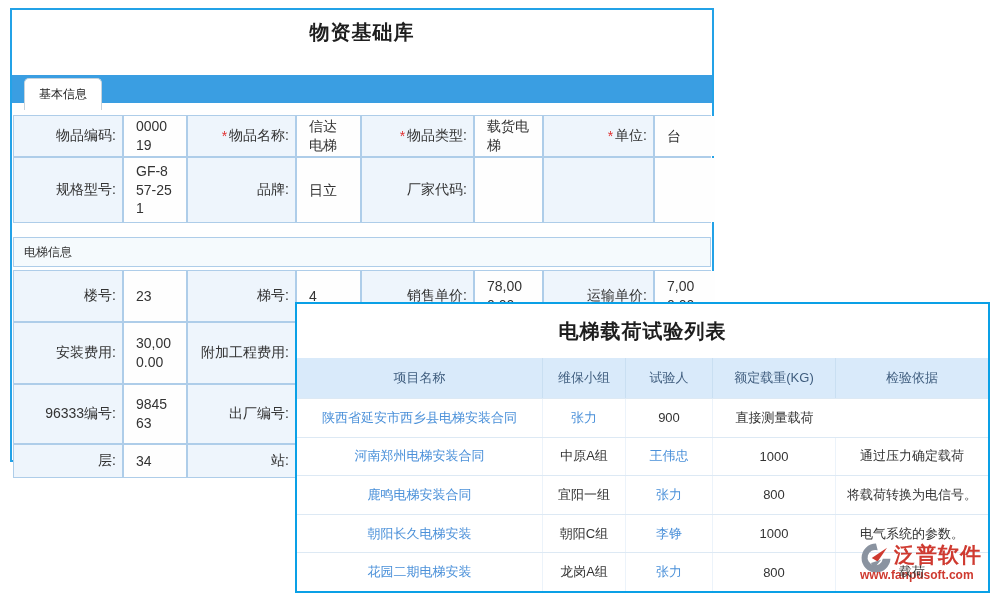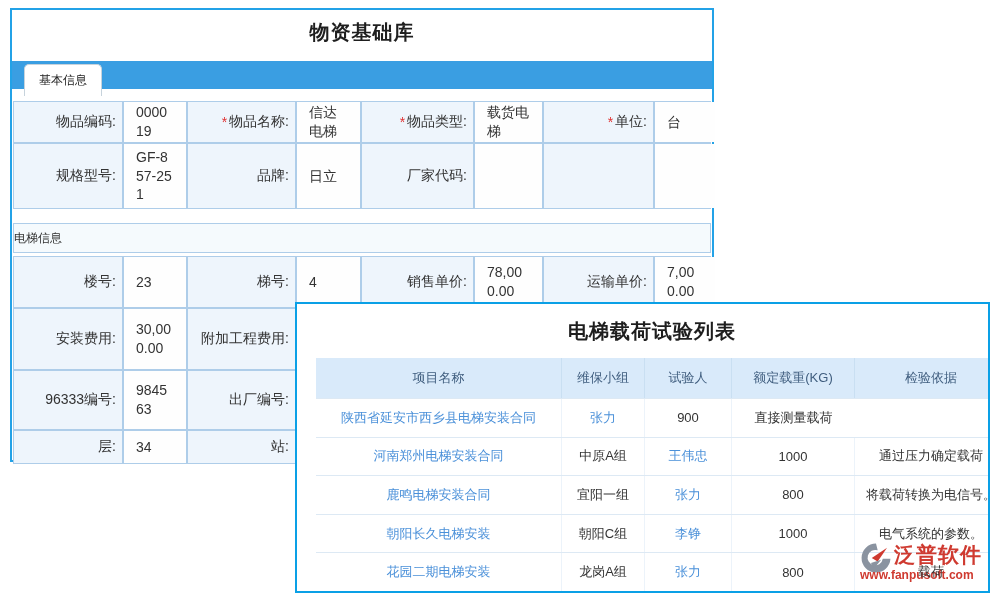--- a/index.html
+++ b/index.html
@@ -5,42 +5,42 @@
   * { margin:0; padding:0; box-sizing:border-box; }
   html,body { width:1000px; height:600px; background:#ffffff;
     font-family:"Liberation Sans","DejaVu Sans",sans-serif; overflow:hidden; }
   .page { position:relative; width:1000px; height:448px; background:#fff; }
 
   
   .main-win { position:absolute; left:10px; top:8px; width:704px; height:454px;
     border:2px solid #23a2e7; background:#fff; }
   .win-title { height:44px; display:flex; align-items:center; justify-content:center;
     font-size:20px; font-weight:bold; color:#1e1e1e; letter-spacing:1px; }
-  .tabbar { position:relative; margin-top:7px; height:28px; background:#3a9ee2; }
+  .tabbar { position:relative; margin-top:21px; height:28px; background:#3a9ee2; }
   .tab { position:absolute; left:12px; top:3px; height:32px; line-height:30px;
     background:#fff; border:1px solid #c7d3dc; border-bottom:none;
     border-radius:5px 5px 0 0; padding:0 14px; font-size:12px; color:#222; }
 
   .fg { display:grid; margin:12px 1px 0 1px; gap:2px; background:#aecde9;
     border:1px solid #aecde9; font-size:14px;
     grid-template-columns:108px 62px 107px 63px 111px 67px 109px 60px; }
   .fg.basic { grid-template-rows:40px 64px; }
   .fg.elev  { grid-template-rows:50px 60px 58px 32px; margin-top:3px; }
   .lc { background:#eef5fc; display:flex; align-items:center; justify-content:flex-end;
         padding:2px 6px; color:#333; text-align:right; }
   .vc { background:#fefefe; display:flex; align-items:center; padding:2px 12px;
         color:#333; word-break:break-all; line-height:1.35; }
   .star { color:#e03131; margin-right:2px; }
   .section-bar { margin:14px 1px 0 1px; height:30px; line-height:28px;
-    border:1px solid #aecde9; background:#f5fafd; 
+    border:1px solid #aecde9; background:#f5fafd; padding-left:10px;
     font-size:12px; color:#333; }
 
   
   .overlay-win { position:absolute; left:295px; top:302px; width:695px; height:291px;
-    border:2px solid #0aa0e6; background:#fff;padding-left:19px; }
+    border:2px solid #0aa0e6; background:#fff; }
   .overlay-title { height:54px; display:flex; align-items:center; justify-content:center;
     font-size:20px; font-weight:bold; color:#1e1e1e; letter-spacing:1px; }
   .thead, .trow { display:grid; grid-template-columns:246px 83px 87px 123px 152px; }
   .thead { height:40px; background:#d9eafa; }
   .th { display:flex; align-items:center; justify-content:center; font-size:13px;
         color:#3f5d7e; border-right:1px solid #c9dff2; }
   .th:last-child { border-right:none; }
   .trow { height:38.6px; border-top:1px solid #dde9f4; }
   .td { display:flex; align-items:center; justify-content:center; font-size:13px;
         color:#333; border-right:1px solid #ecf3fa; overflow:hidden; }

